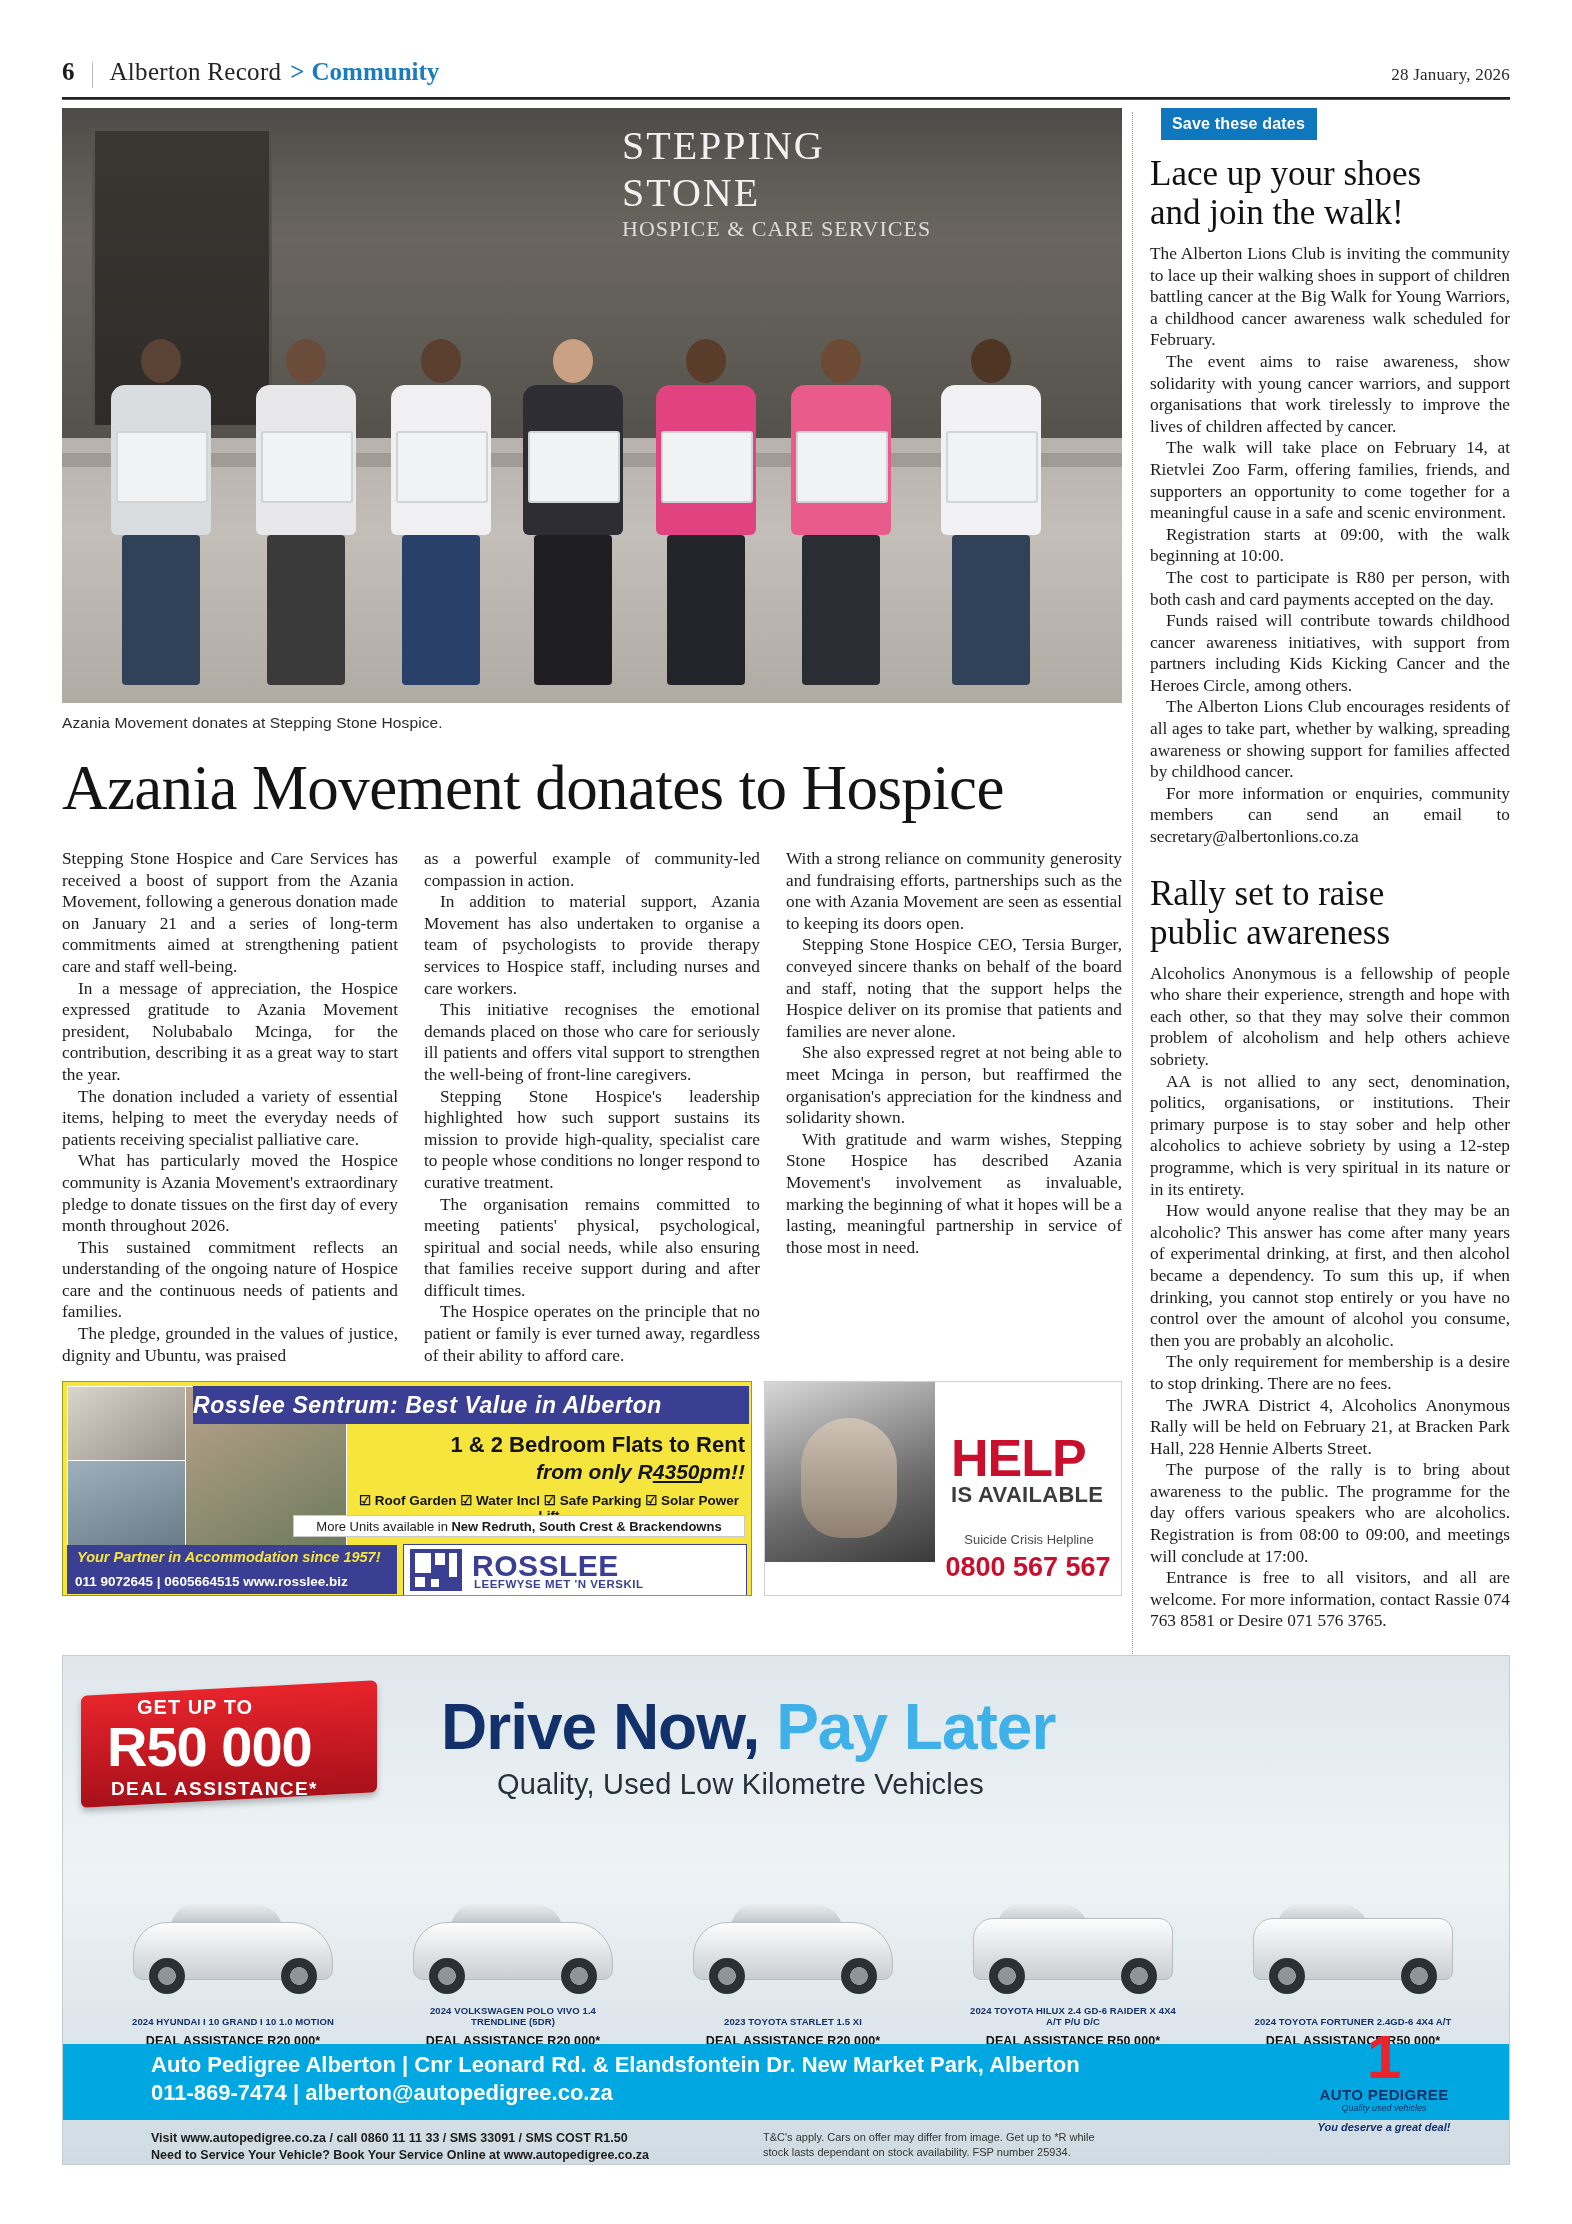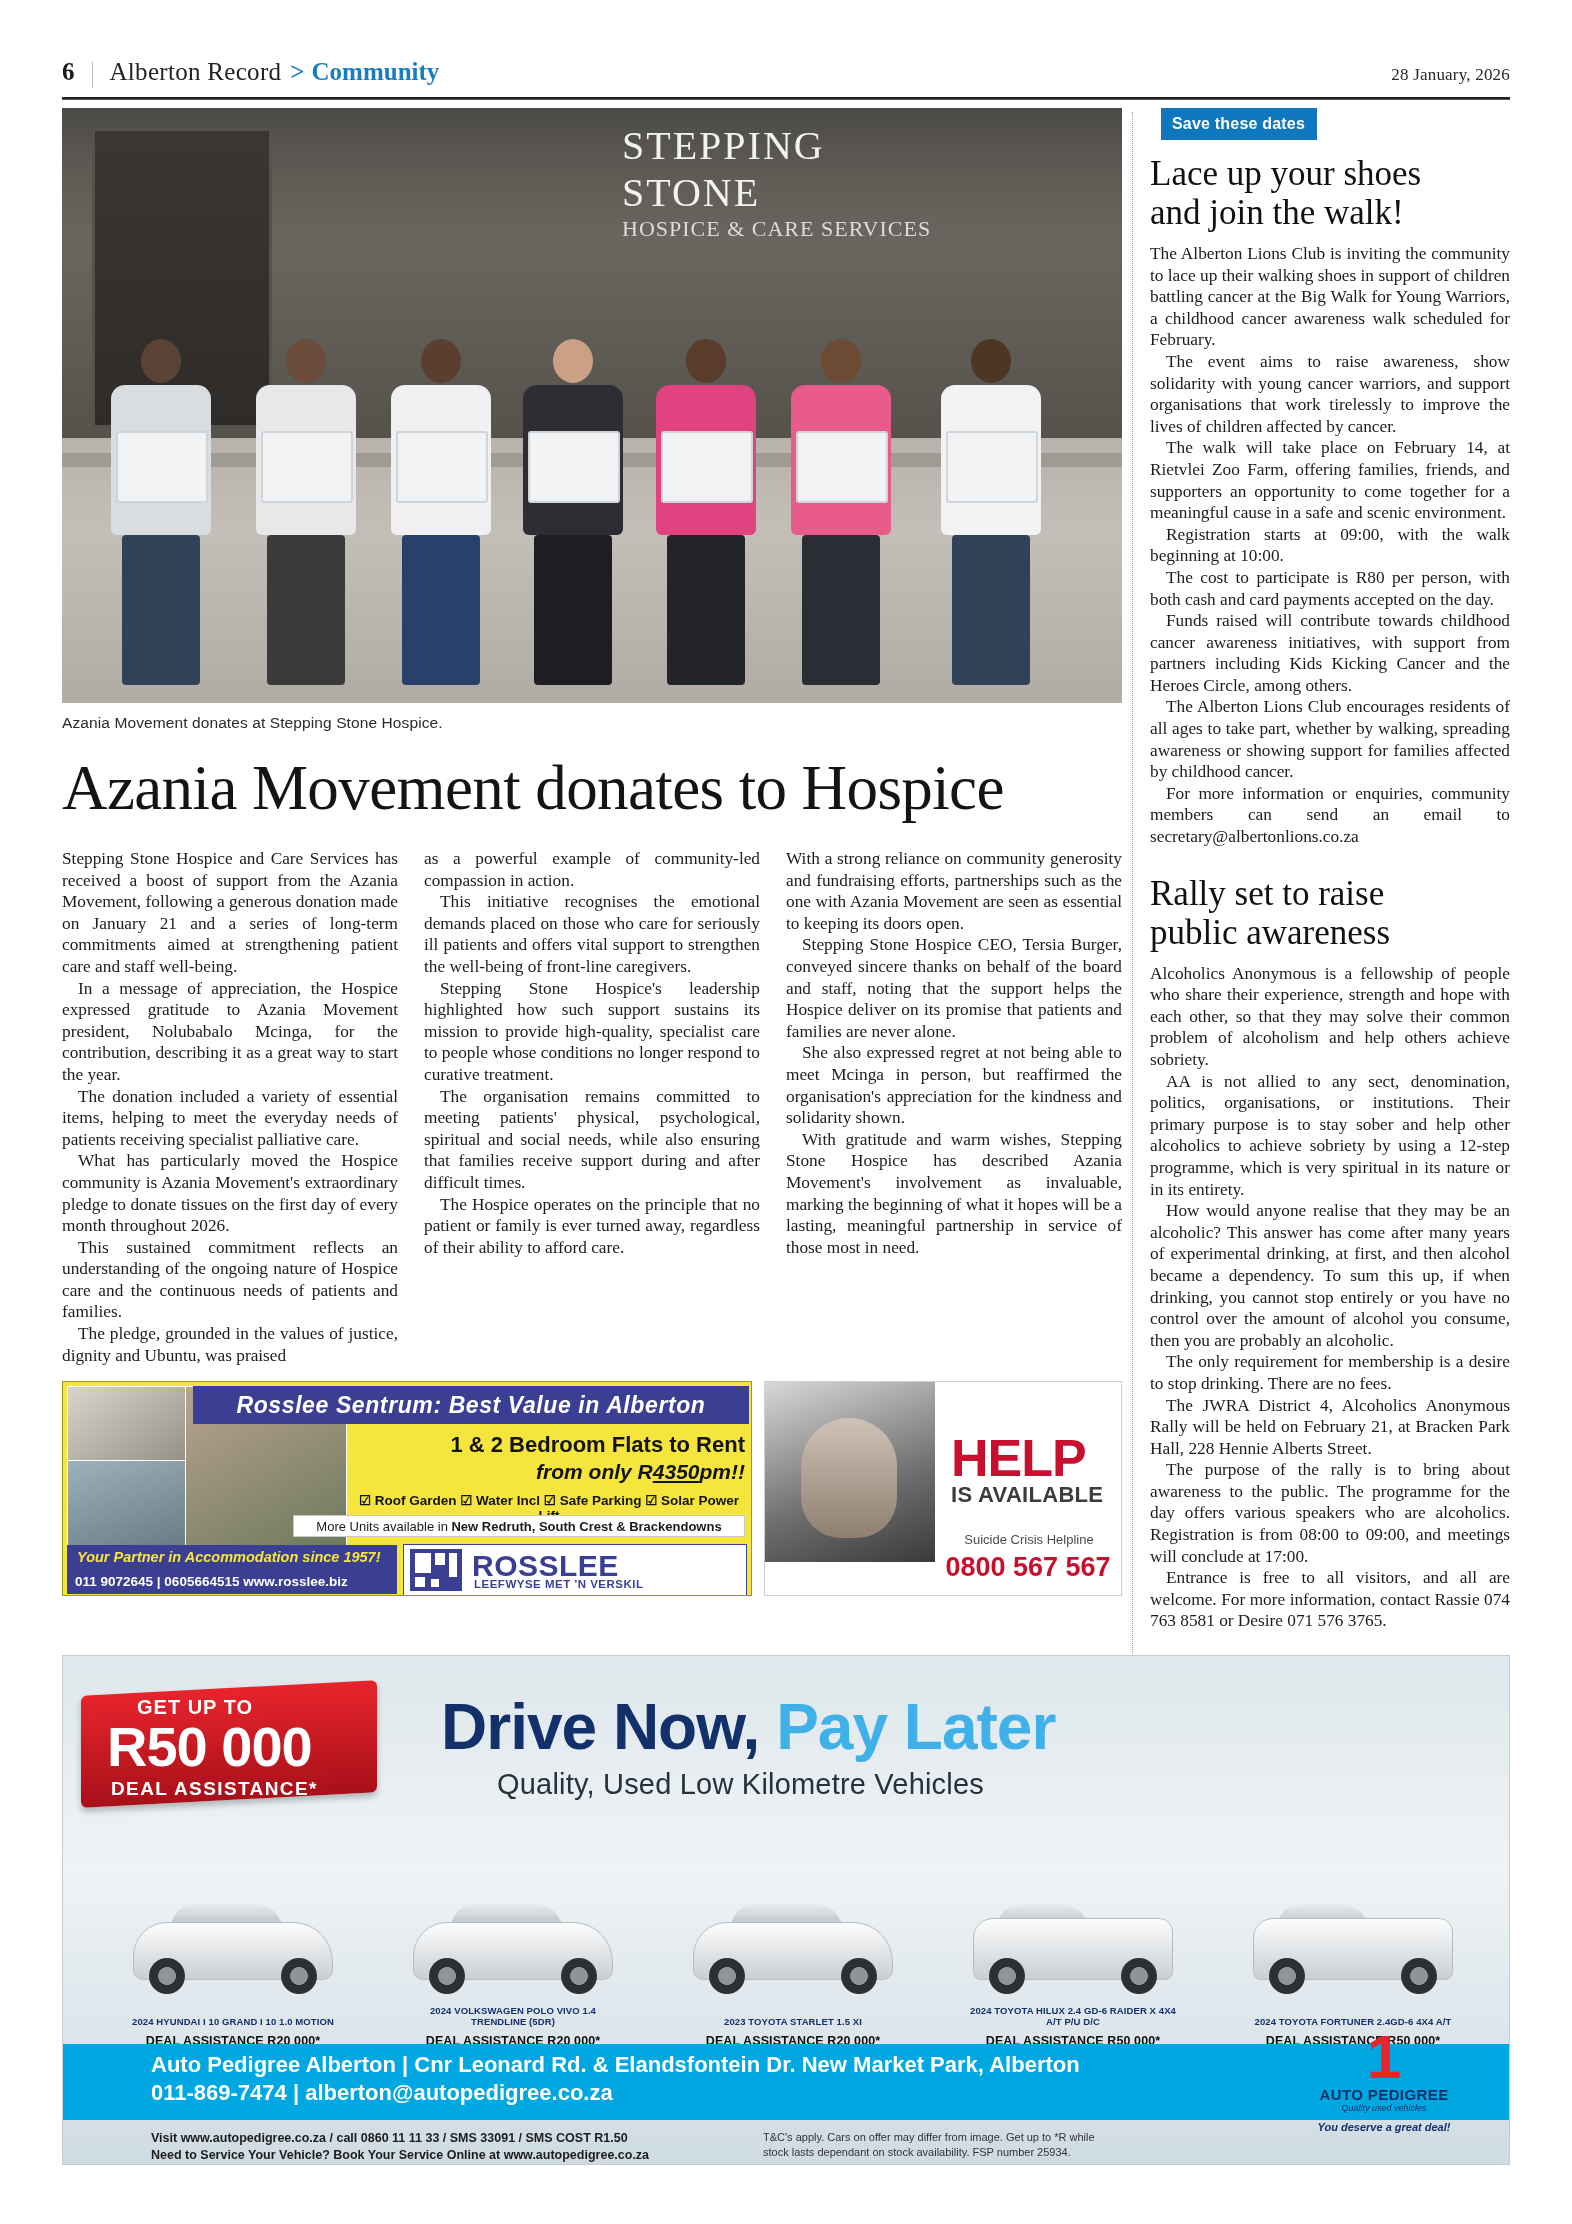--- a/index.html
+++ b/index.html
@@ -85,21 +85,21 @@
     position: absolute; left: 0; top: 0; width: 690px; height: 215px;
     background: #f5e53c; border: 1px solid #9a9a20; overflow: hidden;
   }
   .rl-photos { position:absolute; left:4px; top:4px; width: 280px; height: 160px; }
   .rl-p1 { position:absolute; left:0; top:0; width: 125px; height: 90px; background:linear-gradient(145deg,#d9d4cc,#8d8880); border:1px solid #fff;}
   .rl-p2 { position:absolute; left:0; top: 74px; width: 125px; height: 86px; background:linear-gradient(160deg,#9fb0bd,#6a7b88); border:1px solid #fff;}
   .rl-p3 { position:absolute; left: 118px; top: 0; width: 162px; height: 160px; background:linear-gradient(150deg,#b9a38d,#6d7a5c); border:1px solid #fff;}
   .rl-title {
     position: absolute; left: 130px; top: 4px; width: 556px; height: 38px; background: #3b3f93;
     color: #fff; font-family: "Liberation Sans", sans-serif; font-style: italic; font-weight: bold;
-    font-size: 23px; line-height: 38px; text-align: center; letter-spacing: .6px;
+    font-size: 23px; line-height: 38px; text-align: left; letter-spacing: .6px;
   }
   .rl-r1 { position:absolute; left: 290px; top: 50px; width: 392px; text-align:right;
     font-family:"Liberation Sans",sans-serif; font-weight:bold; font-size: 22px; color:#141414; }
   .rl-r2 { position:absolute; left: 290px; top: 78px; width: 392px; text-align:right;
     font-family:"Liberation Sans",sans-serif; font-weight:bold; font-style:italic; font-size: 21px; color:#141414; }
   .rl-r2 u { text-decoration: underline; }
   .rl-feats { position:absolute; left: 288px; top: 110px; width: 396px; text-align:center;
     font-family:"Liberation Sans",sans-serif; font-weight:bold; font-size: 13.5px; color:#141414; }
   .rl-more { position:absolute; left: 230px; top: 133px; width: 452px; height: 22px; background:#fff;
     border:1px solid #c9c9c9; font-family:"Liberation Sans",sans-serif; font-size: 13px;
@@ -293,20 +293,21 @@
       <div>
         <p class="first">Stepping Stone Hospice and Care Services has received a boost of support from the Azania Movement, following a generous donation made on January 21 and a series of long-term commitments aimed at strengthening patient care and staff well-being.</p>
         <p>In a message of appreciation, the Hospice expressed gratitude to Azania Movement president, Nolubabalo Mcinga, for the contribution, describing it as a great way to start the year.</p>
         <p>The donation included a variety of essential items, helping to meet the everyday needs of patients receiving specialist palliative care.</p>
         <p>What has particularly moved the Hospice community is Azania Movement's extraordinary pledge to donate tissues on the first day of every month throughout 2026.</p>
         <p>This sustained commitment reflects an understanding of the ongoing nature of Hospice care and the continuous needs of patients and families.</p>
         <p>The pledge, grounded in the values of justice, dignity and Ubuntu, was praised</p>
       </div>
       <div>
         <p class="first">as a powerful example of community-led compassion in action.</p>
+        <p>In addition to material support, Azania Movement has also undertaken to organise a team of psychologists to provide therapy services to Hospice staff, including nurses and care workers.</p>
         <p>This initiative recognises the emotional demands placed on those who care for seriously ill patients and offers vital support to strengthen the well-being of front-line caregivers.</p>
         <p>Stepping Stone Hospice's leadership highlighted how such support sustains its mission to provide high-quality, specialist care to people whose conditions no longer respond to curative treatment.</p>
         <p>The organisation remains committed to meeting patients' physical, psychological, spiritual and social needs, while also ensuring that families receive support during and after difficult times.</p>
         <p>The Hospice operates on the principle that no patient or family is ever turned away, regardless of their ability to afford care.</p>
       </div>
       <div>
         <p class="first">With a strong reliance on community generosity and fundraising efforts, partnerships such as the one with Azania Movement are seen as essential to keeping its doors open.</p>
         <p>Stepping Stone Hospice CEO, Tersia Burger, conveyed sincere thanks on behalf of the board and staff, noting that the support helps the Hospice deliver on its promise that patients and families are never alone.</p>
         <p>She also expressed regret at not being able to meet Mcinga in person, but reaffirmed the organisation's appreciation for the kindness and solidarity shown.</p>
         <p>With gratitude and warm wishes, Stepping Stone Hospice has described Azania Movement's involvement as invaluable, marking the beginning of what it hopes will be a lasting, meaningful partnership in service of those most in need.</p>

